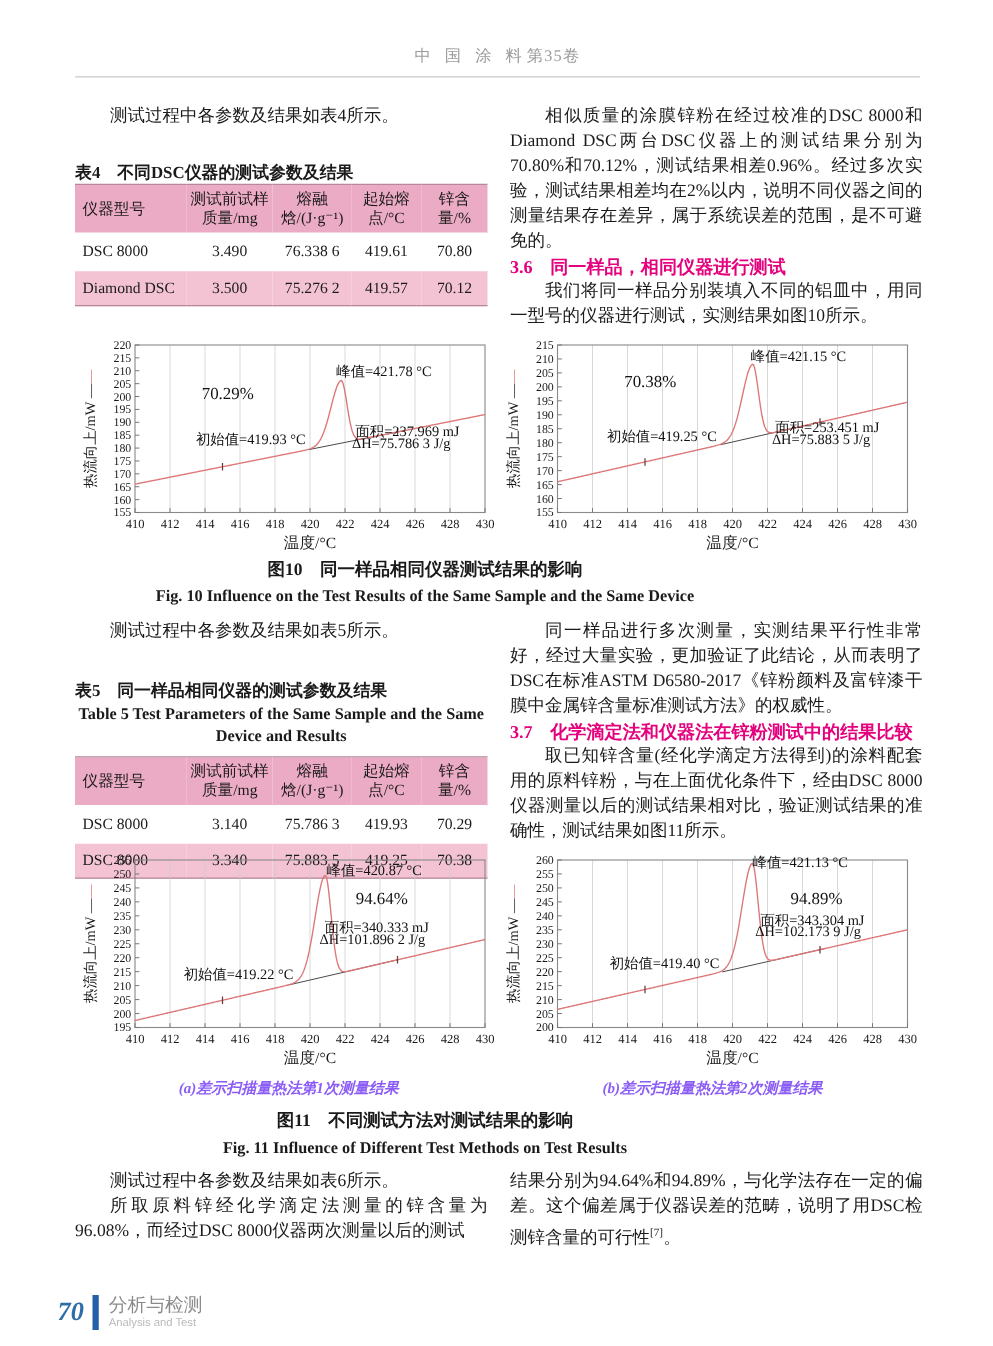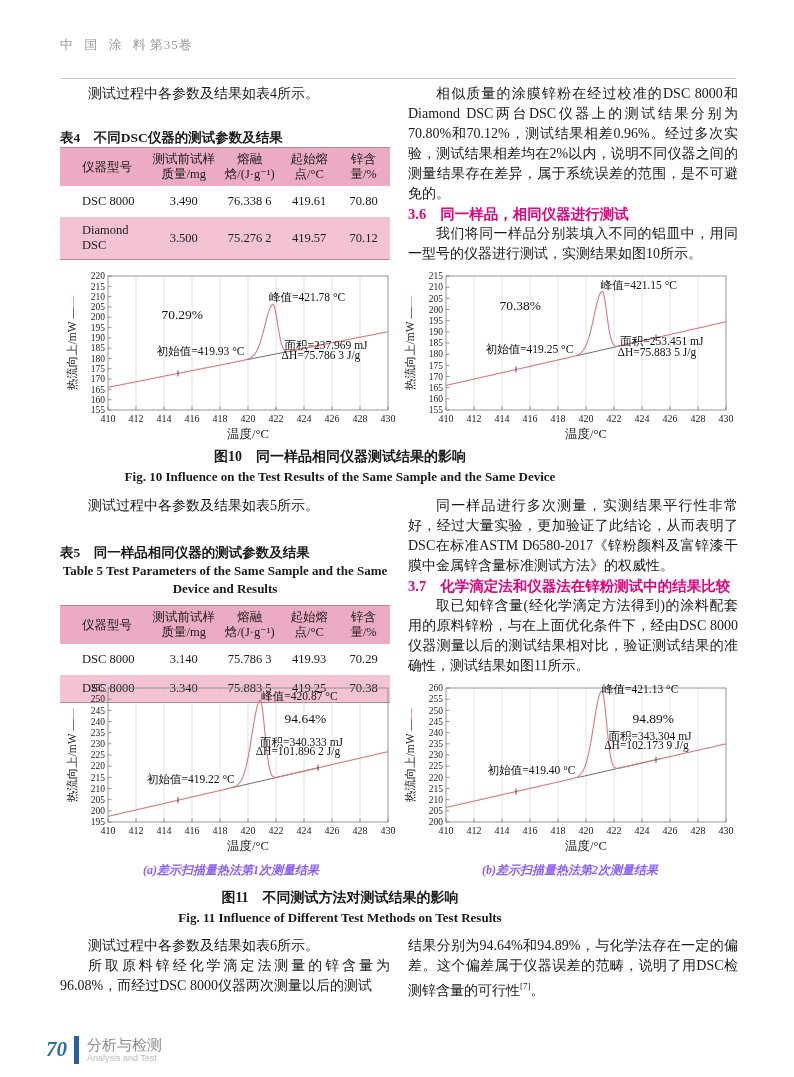--- a/index.html
+++ b/index.html
@@ -1,36 +1,36 @@
 <!DOCTYPE html>
 <html><head>
 <meta charset="utf-8">
 <style>
   html,body{margin:0;padding:0;background:#ffffff;}
   .page{position:relative;width:794px;height:1077px;background:#ffffff;overflow:hidden;
         font-family:"Liberation Serif","DejaVu Serif",serif;color:#1a1a1a;}
   
-  .pg-header{position:absolute;left:60px;right:58px;top:36px;display:flex;justify-content:flex-start;
-             color:#9b9b9b;font-size:13px;letter-spacing:4px;padding-bottom:24px;border-bottom:1px solid #c9c9c9;}
+  .pg-header{position:absolute;left:60px;right:58px;top:36px;display:flex;justify-content:center;
+             color:#9b9b9b;font-size:13px;letter-spacing:4px;padding-bottom:7px;border-bottom:1px solid #c9c9c9;}
   .pg-header .vol{letter-spacing:1px;}
   
   .blk{position:absolute;font-size:14px;line-height:20px;text-align:justify;}
   .blk p{margin:0;text-indent:2em;}
   .blk p.noindent{text-indent:0;}
   .sec-head{color:#e5007d;font-weight:bold;font-size:14.5px;margin:2px 0;text-indent:0 !important;}
   .sec-head .sec-no{margin-right:14px;}
   
   .tbl-block{position:absolute;width:330px;}
   .tbl-title-zh{font-weight:bold;font-size:13.5px;text-align:left;line-height:19px;}
   .tbl-title-en{font-weight:bold;font-size:13px;text-align:center;line-height:18px;margin-bottom:7px;}
   table.data{width:100%;border-collapse:collapse;font-size:12.5px;border-top:1px solid #b5889a;border-bottom:1px solid #b5889a;}
   table.data th{background:#ecabc4;font-weight:normal;padding:4px 2px;text-align:center;line-height:15px;}
   table.data td{padding:6px 2px;text-align:center;}
   table.data tr.alt td{background:#f3c3d4;}
-  table.data tr td:first-child, table.data th:first-child{text-align:left;padding-left:22px;font-family:Liberation Serif, serif;}
+  table.data tr td:first-child, table.data th:first-child{text-align:left;padding-left:6px;font-family:Liberation Serif, serif;}
   table.data tbody tr{border-top:2px solid #ffffff;}
   col.c1{width:27%;}col.c2{width:21%;}col.c3{width:19%;}col.c4{width:17%;}col.c5{width:16%;}
   
   .charts-row{position:absolute;left:64px;display:flex;gap:4px;}
   .chart{width:334px;height:176px;}
   .fig-cap{position:absolute;left:0;width:680px;text-align:center;}
   .fig-cap .zh{font-weight:bold;font-size:14px;line-height:20px;}
   .fig-cap .en{font-weight:bold;font-size:13px;line-height:19px;}
   .subcap{position:absolute;text-align:center;color:#8b5cf6;font-style:italic;font-size:12px;font-weight:bold;}
   

